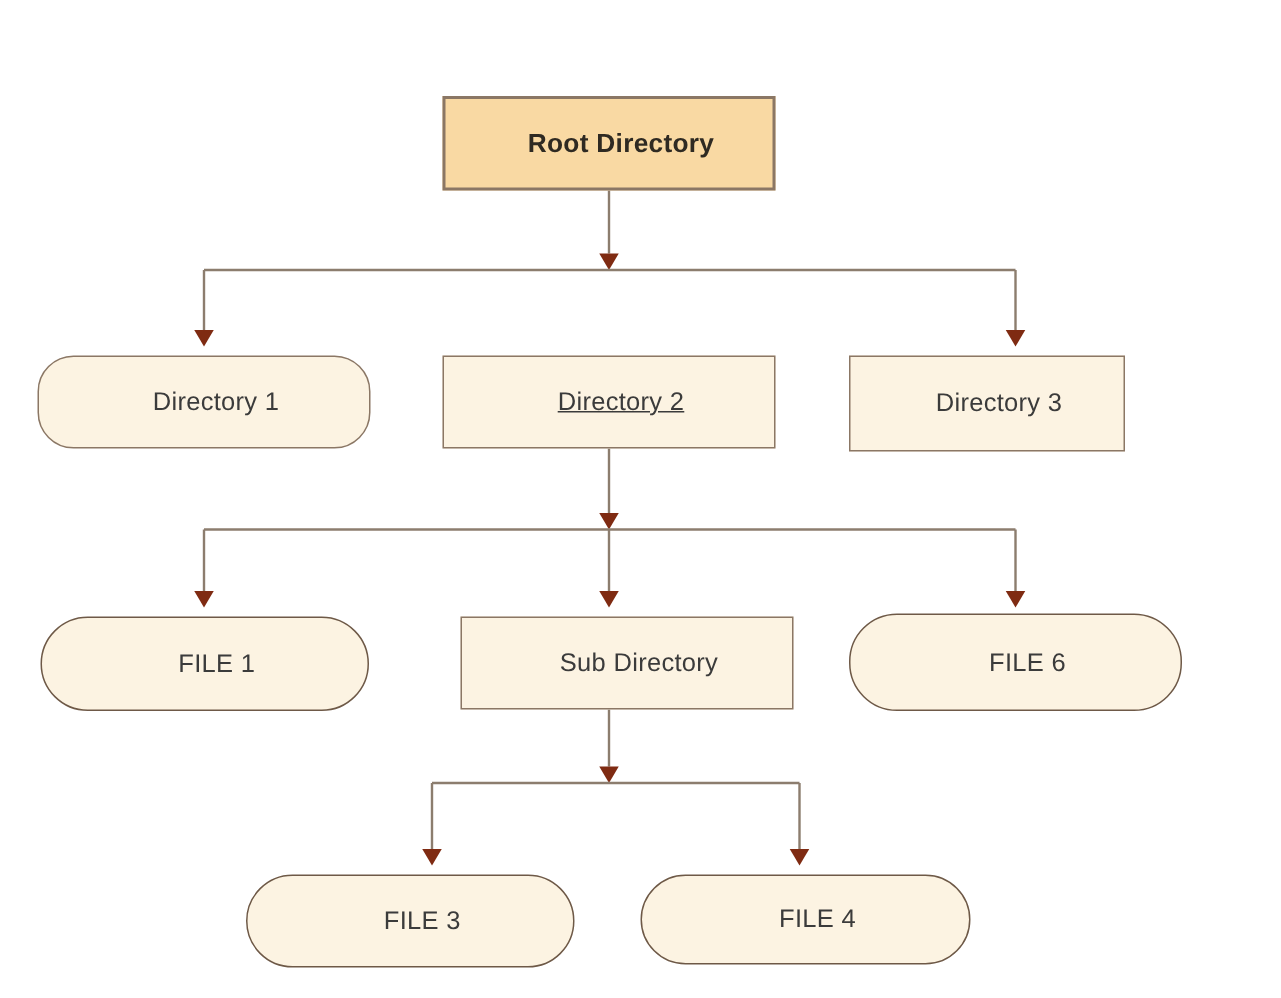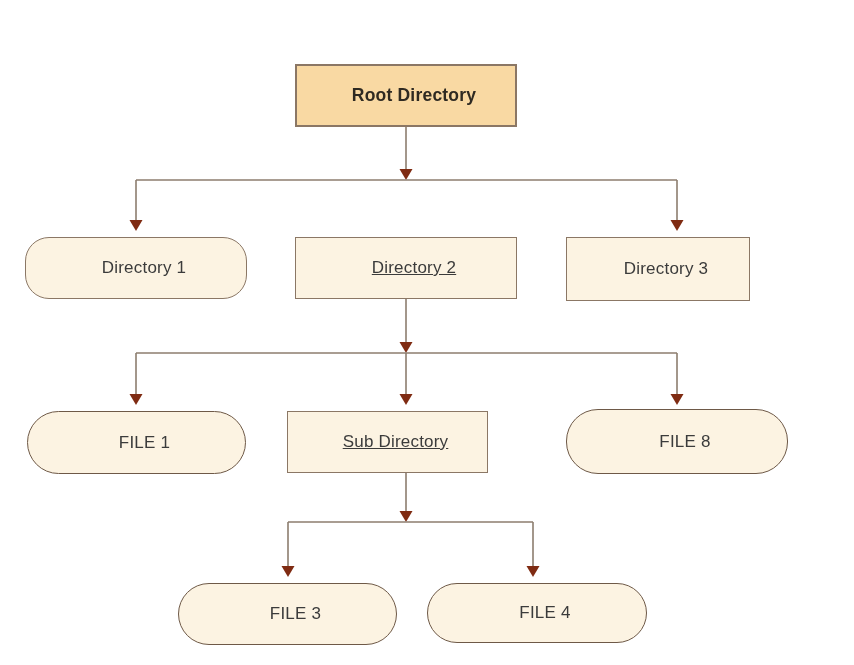--- a/index.html
+++ b/index.html
@@ -108,21 +108,21 @@
   <div class="node root" style="left:295px; top:64px;  width:222px; height:63px;">Root Directory</div>
 
   <div class="node" style="left:25px;  top:237px; width:222px; height:62px;border-radius:24px;">Directory 1</div>
 
   <div class="node" style="left:295px; top:237px; width:222px; height:62px;text-decoration:underline;">Directory 2</div>
 
   <div class="node" style="left:566px; top:237px; width:184px; height:64px;">Directory 3</div>
 
   <div class="node pill" style="left:27px;  top:411px; width:219px; height:63px;">FILE 1</div>
 
-  <div class="node" style="left:287px; top:411px; width:201px; height:62px;text-decoration:underline;">Sub Directory</div>
+  <div class="node" style="left:307px; top:411px; width:222px; height:62px;">Sub Directory</div>
 
-  <div class="node pill" style="left:566px; top:409px; width:222px; height:65px;">FILE 8</div>
+  <div class="node pill" style="left:566px; top:409px; width:222px; height:65px;">FILE 6</div>
 
-  <div class="node pill" style="left:178px; top:583px; width:219px; height:62px;">FILE 3</div>
+  <div class="node pill" style="left:164px; top:583px; width:219px; height:62px;">FILE 3</div>
 
   <div class="node pill" style="left:427px; top:583px; width:220px; height:60px;">FILE 4</div>
 
 </div>
 
 </body></html>

